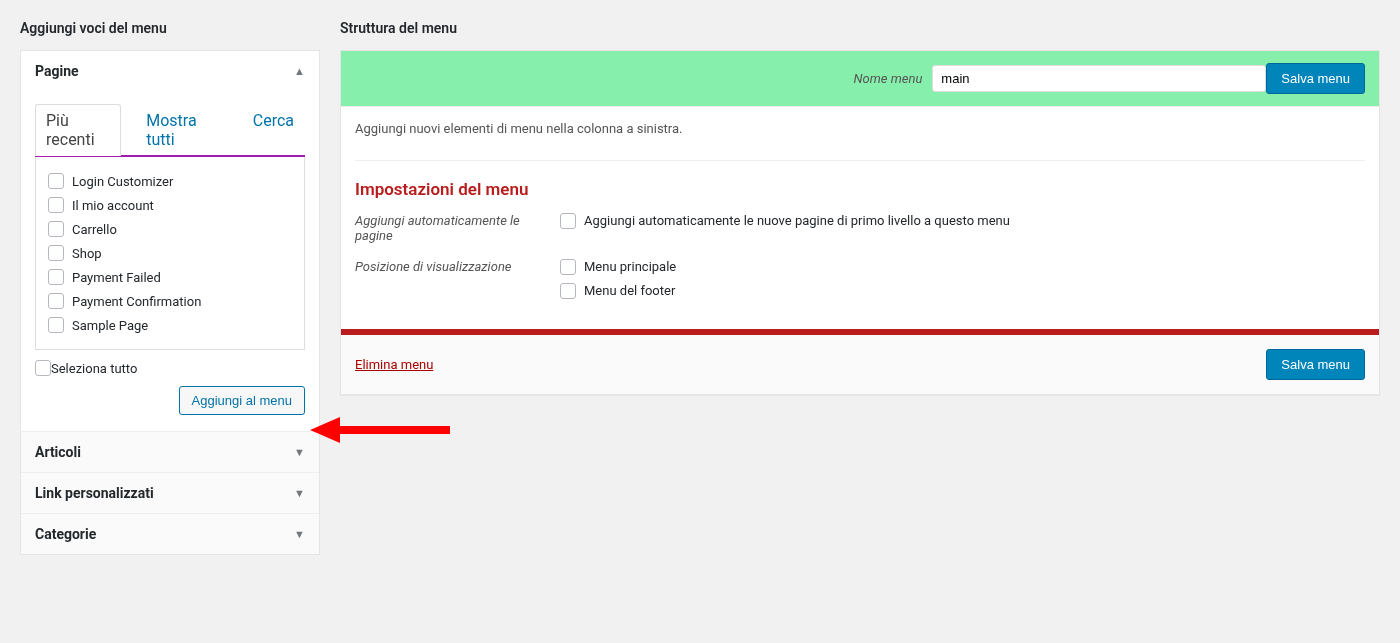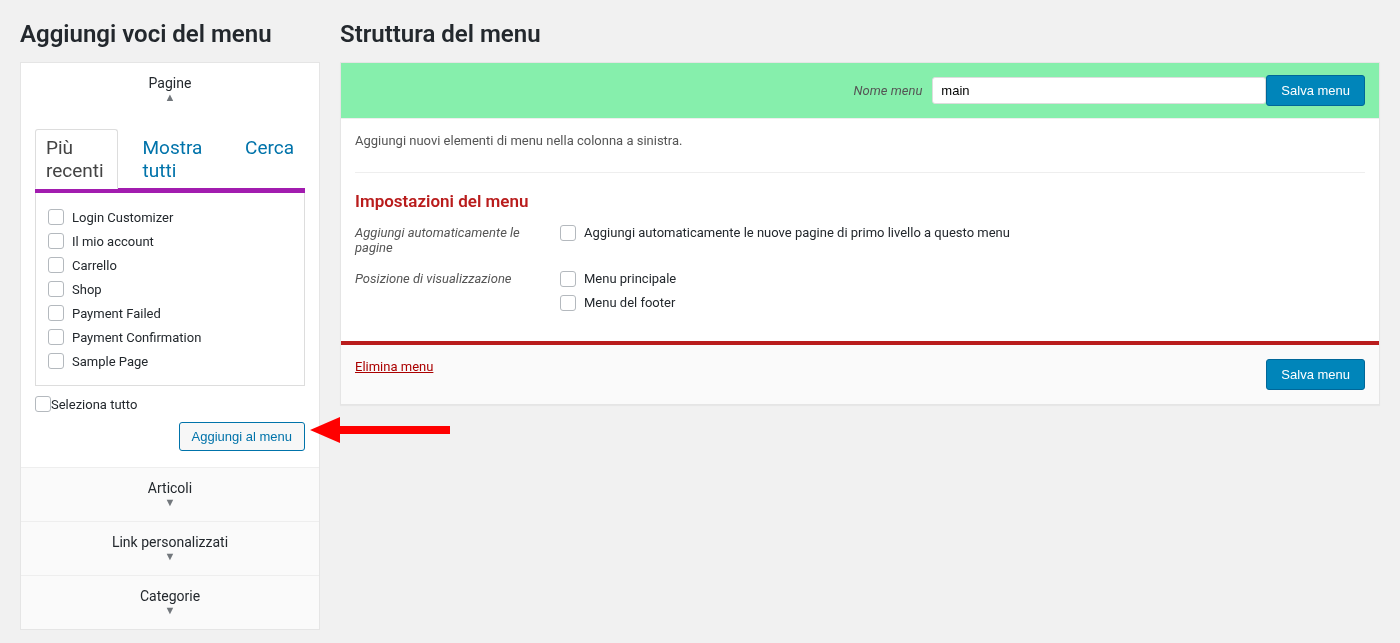--- a/index.html
+++ b/index.html
@@ -11,21 +11,21 @@
     font-size: 13px;
     color: #23282d;
   }
   .layout {
     display: flex;
     gap: 20px;
   }
   .col-left { width: 300px; flex-shrink: 0; }
   .col-right { flex: 1; }
   h2 {
-    font-size: 24px;
+    font-size: 14px;
     margin: 0 0 14px 0;
     font-weight: 600;
     color: #23282d;
   }
   h3 {
     font-size: 17px;
     margin: 0 0 14px 0;
     font-weight: 600;
     color: #b91c1c;
   }
@@ -38,34 +38,33 @@
     border: 1px solid #e5e5e5;
     background: #fff;
   }
   .accordion-item { border-bottom: 1px solid #eee; }
   .accordion-item:last-child { border-bottom: none; }
   .accordion-header {
     display: flex;
     justify-content: space-between;
     align-items: center;
     padding: 12px 14px;
-    font-weight: 400;
+    font-weight: 700;
     font-size: 14px;
     cursor: pointer;
     background: #fafafa;
-    flex-direction: column;
   }
   .accordion-header.open { background: #fff; }
   .accordion-arrow { color: #72777c; font-size: 11px; }
   .accordion-body { padding: 12px 14px 16px; }
   .tabs {
     display: flex;
     gap: 14px;
-    font-size: 19px;
-    border-bottom: 5px solid #a21caf;
+    font-size: 16px;
+    border-bottom: 2px solid #a21caf;
     margin-bottom: 0;
   }
   .tab {
     padding: 6px 10px;
     border: 1px solid transparent;
     cursor: pointer;
     color: #0073aa;
     position: relative;
     top: 1px;
   }
@@ -161,23 +160,23 @@
     width: 185px;
     flex-shrink: 0;
     font-style: italic;
     color: #555;
   }
   .settings-options { display: flex; flex-direction: column; gap: 8px; }
   .opt { display: flex; align-items: flex-start; gap: 8px; }
   .footer-row {
     display: flex;
     justify-content: space-between;
-    align-items: flex-start;
+    align-items: center;
     padding: 14px;
-    border-top: 4px solid #b91c1c;
+    border-top: 6px solid #b91c1c;
     background: #fafafa;
   }
   .delete-link {
     color: #a00;
     text-decoration: underline;
     cursor: pointer;
     font-size: 13px;
   }
   .arrow-annotation {
     position: absolute;

